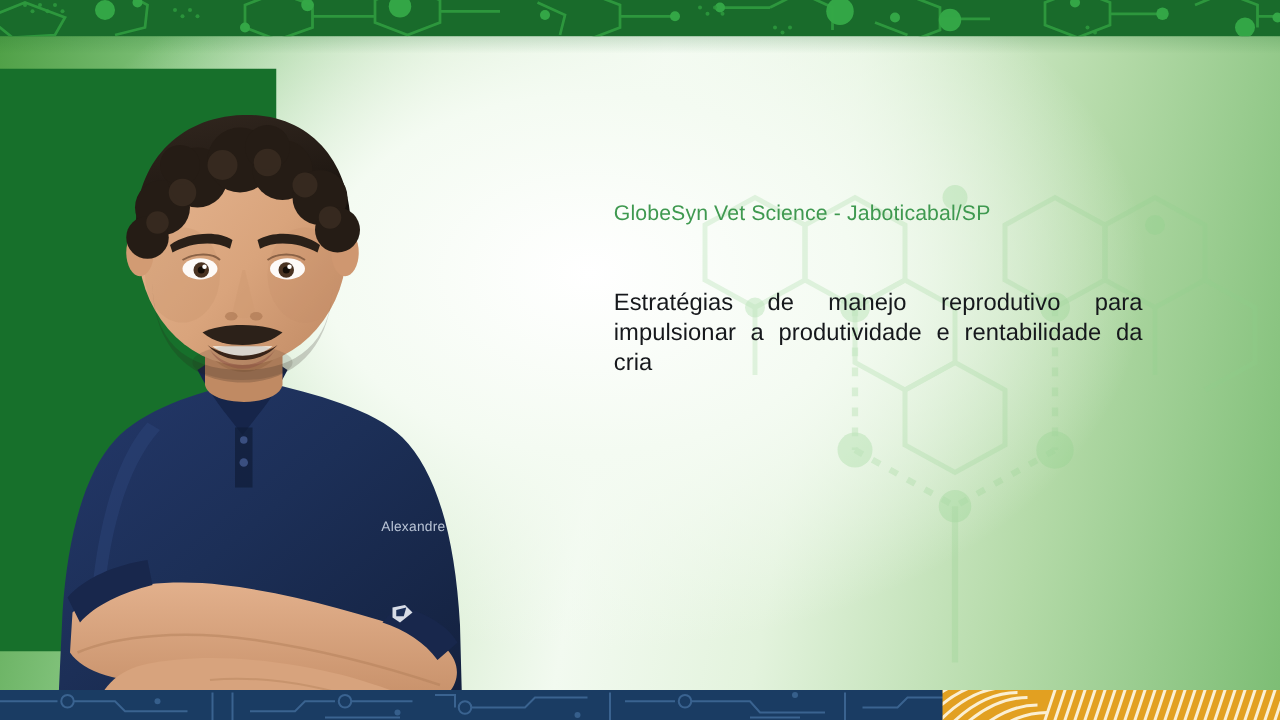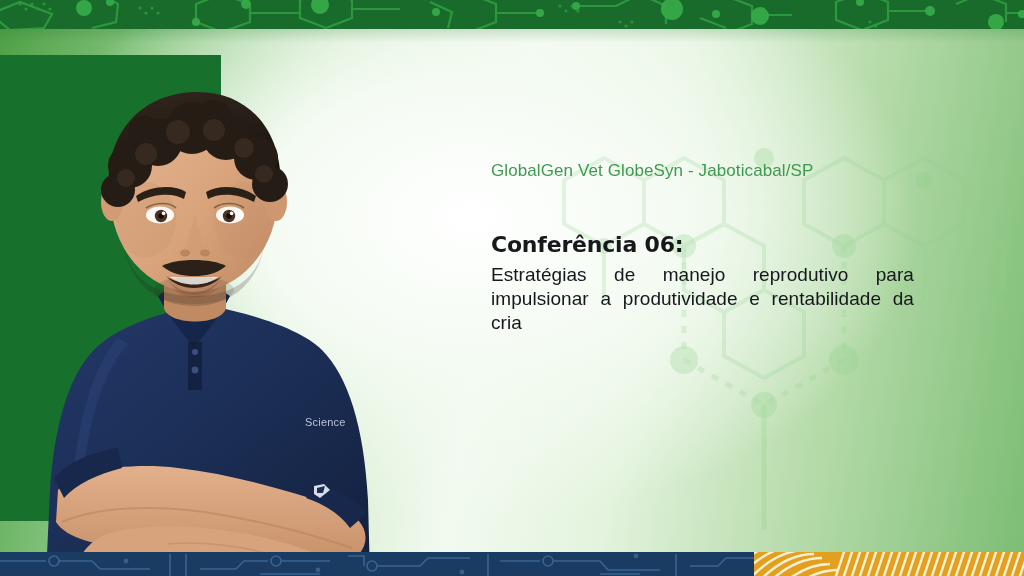--- a/index.html
+++ b/index.html
@@ -324,27 +324,26 @@
 
       <path d="M36,408 C50,392 74,382 100,378 L104,398 C80,404 58,414 46,428 Z" fill="#18274c"></path>
       <path d="M300,414 C322,420 340,430 348,444 L332,458 C322,444 306,434 288,428 Z" fill="#18274c"></path>
 
       <g transform="translate(296,414)">
         <path d="M0,2 L10,0 L16,6 L6,14 L0,10 Z" fill="#e9edf4" opacity=".92"></path>
         <path d="M3,4 L11,2 L9,9 L3,9 Z" fill="#1c2f57"></path>
       </g>
     </svg>
   </div>
-  <div class="shirt-logo">Science</div>
+  <div class="shirt-logo">Alexandre</div>
 
   <div class="textcol">
-    <div class="affil">GlobalGen Vet GlobeSyn - Jaboticabal/SP</div>
+    <div class="affil">GlobeSyn Vet Science - Jaboticabal/SP</div>
 
     <div class="conf-block">
-      <div class="conf-title">Conferência 06:</div>
       <div class="conf-desc">Estratégias de manejo reprodutivo para impulsionar a produtividade e rentabilidade da cria</div>
     </div>
   </div>
 
   <div class="bottombar">
     <svg width="1024" height="24" viewBox="0 0 1024 24" xmlns="http://www.w3.org/2000/svg">
       <g stroke="#3a6390" stroke-width="1.6" fill="none">
         <path d="M-4,9 L38,9 L46,9"></path>
         <circle cx="54" cy="9" r="5"></circle>
         <path d="M59,9 L92,9 L100,17 L150,17"></path>

